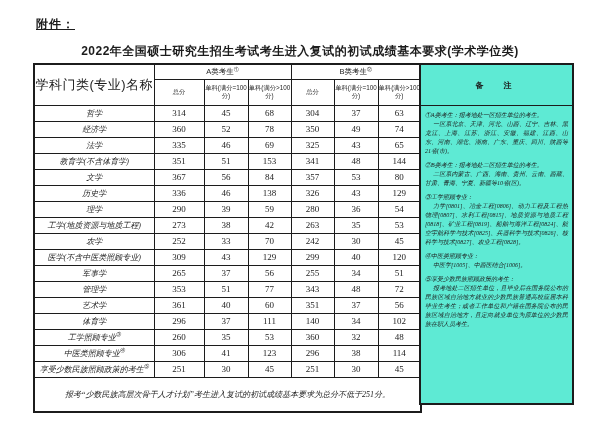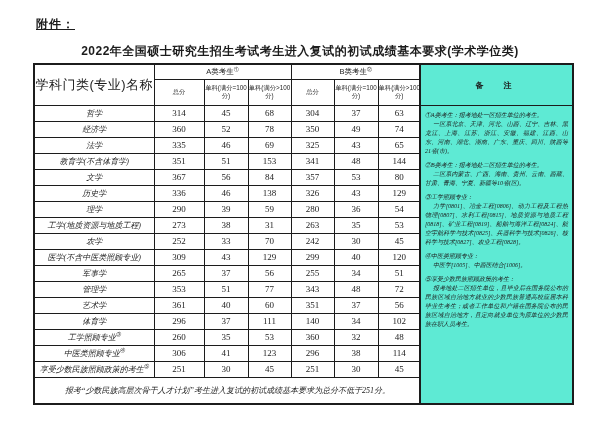--- a/index.html
+++ b/index.html
@@ -23,21 +23,21 @@
     border:2px solid #1c1c1c;
   }
   table.score th,table.score td{
     border:1px solid #1c1c1c;padding:0;overflow:hidden;
     font-weight:normal;text-align:center;vertical-align:middle;
   }
   .gsep{border-left:1.5px solid #1c1c1c !important;}
   tr.hdr1{height:15px;}
   tr.hdr2{height:26px;}
   tr.data-row{height:16px;}
-  tr.foot-row{height:27px;}
+  tr.foot-row{height:35px;}
   th.name-hd{font-size:13px;letter-spacing:0.5px;}
   th.grp-hd{font-size:7.5px;}
   th.sub-hd{font-size:6.3px;line-height:8px;padding:1px;}
   sup{font-size:5px;line-height:0;vertical-align:super;}
   td.lbl{
     text-align:left;padding-left:3px;font-size:8px;
     font-family:"Liberation Serif",serif;font-style:italic;
     white-space:nowrap;
   }
   td.num{
@@ -160,21 +160,21 @@
           <td class="num">39</td>
           <td class="num">59</td>
           <td class="num gsep">280</td>
           <td class="num">36</td>
           <td class="num">54</td>
         </tr>
         <tr class="data-row">
           <td class="lbl"><span>工学(地质资源与地质工程)</span><sup></sup></td>
           <td class="num gsep">273</td>
           <td class="num">38</td>
-          <td class="num">31</td>
+          <td class="num">42</td>
           <td class="num gsep">263</td>
           <td class="num">35</td>
           <td class="num">53</td>
         </tr>
         <tr class="data-row">
           <td class="lbl"><span>农学</span><sup></sup></td>
           <td class="num gsep">252</td>
           <td class="num">33</td>
           <td class="num">70</td>
           <td class="num gsep">242</td>

